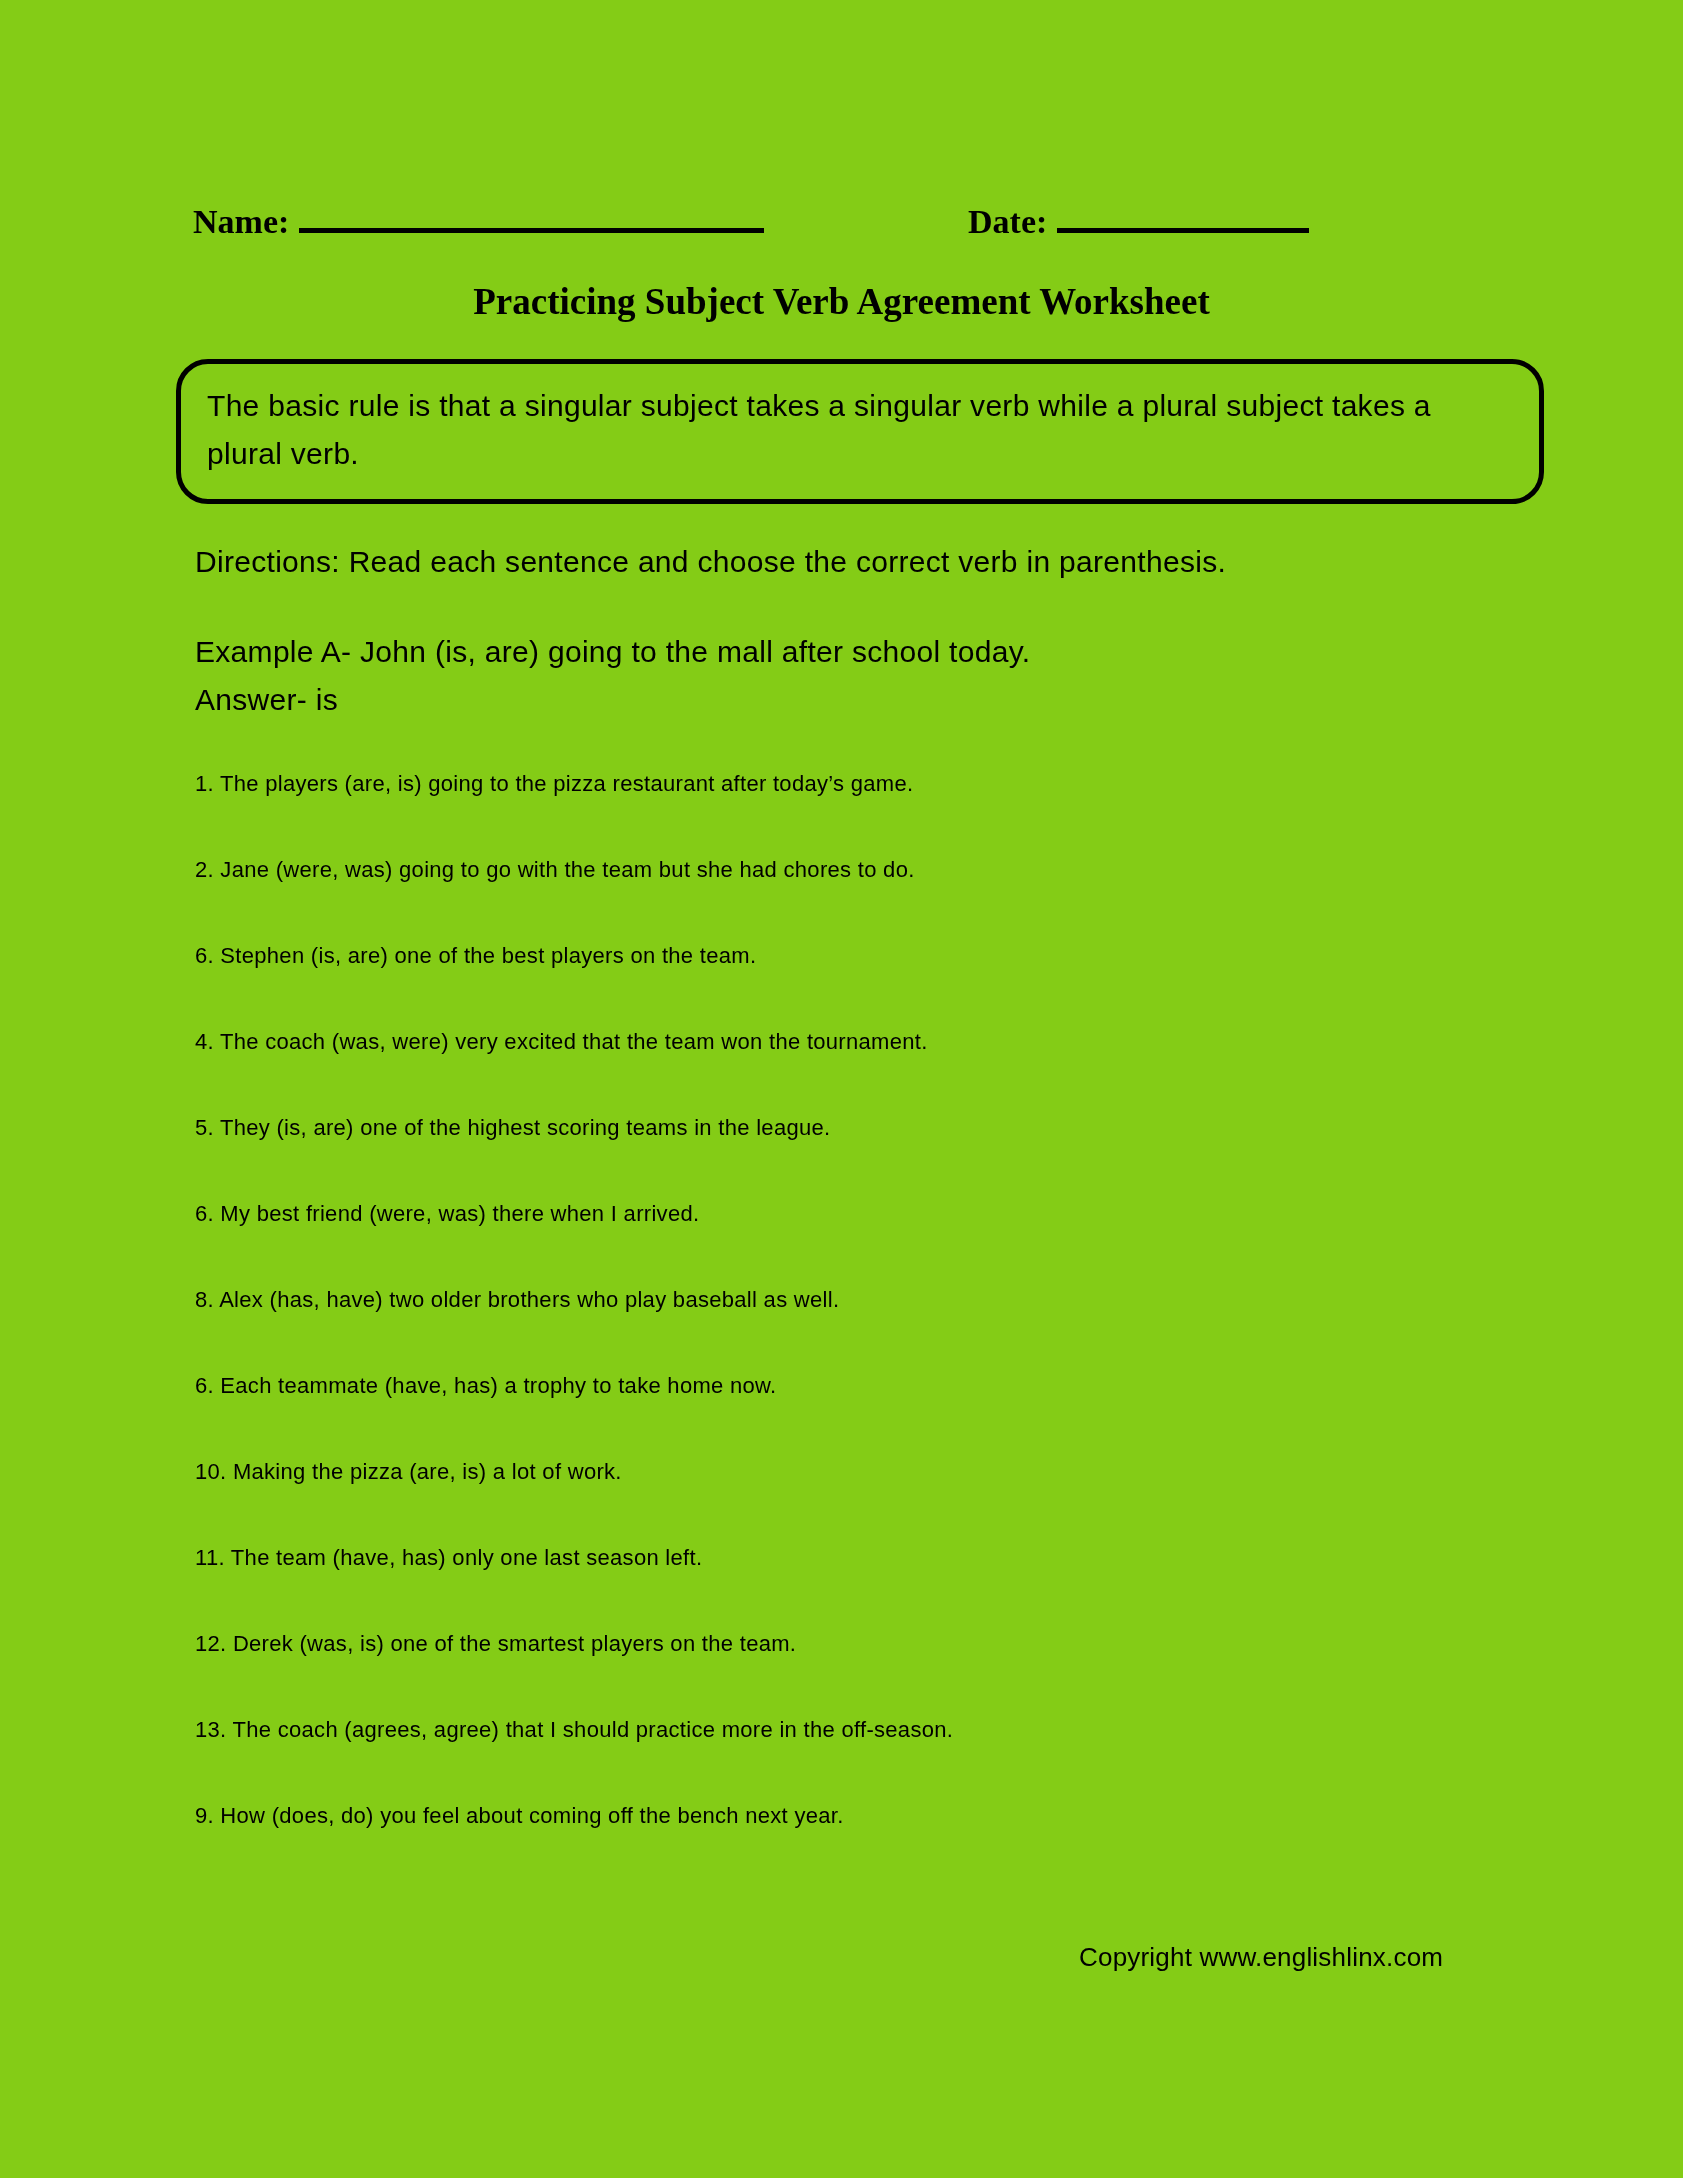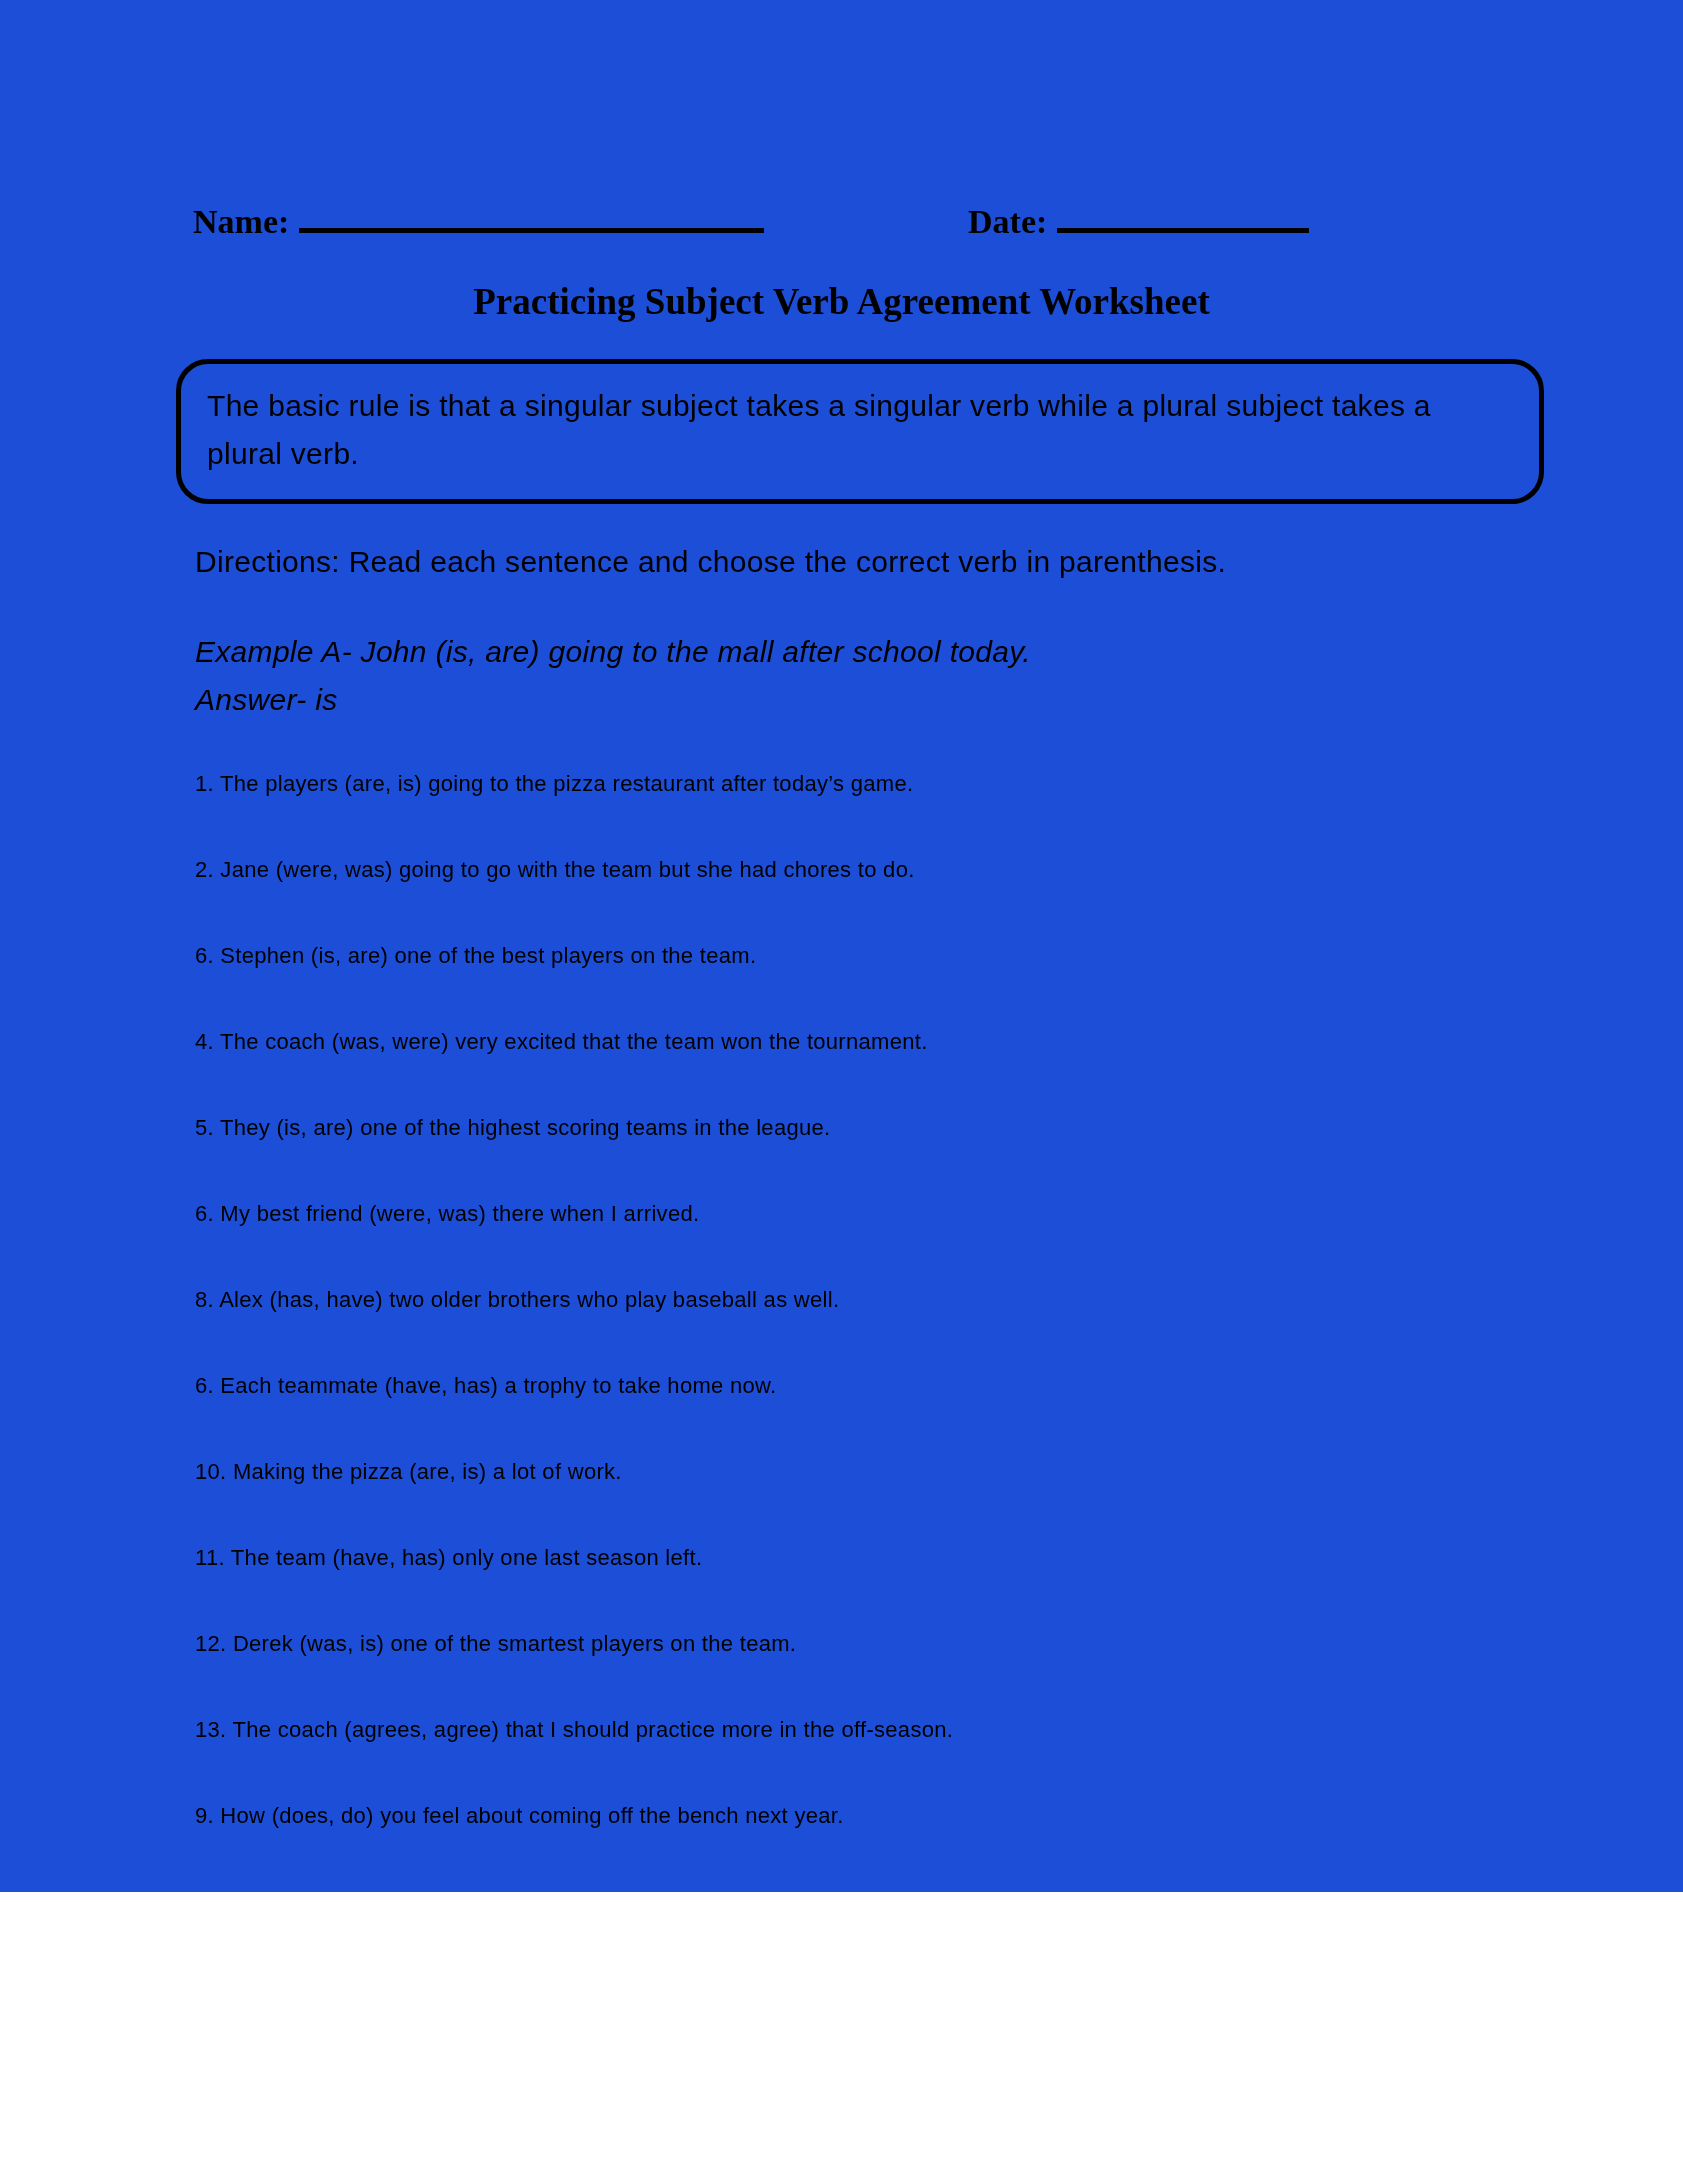--- a/index.html
+++ b/index.html
@@ -3,22 +3,22 @@
 <meta charset="utf-8">
 <style>
   html, body {
     margin: 0;
     padding: 0;
     background: #ffffff;
   }
   .page {
     position: relative;
     width: 1683px;
-    height: 1892px;
-    background: #1d4ed8;
+    height: 2178px;
+    background: #84cc16;
     color: #000000;
     font-family: "Liberation Sans", sans-serif;
     overflow: hidden;
   }
 
   
   .name-row {
     position: absolute;
     top: 194px;
     left: 193px;
@@ -84,21 +84,20 @@
     letter-spacing: 0.3px;
   }
 
   
   .example {
     position: absolute;
     top: 628px;
     left: 195px;
     font-size: 30px;
     line-height: 48px;
-    font-style: italic;
     letter-spacing: 0.3px;
   }
 
   
   .questions {
     position: absolute;
     top: 766px;
     left: 195px;
     width: 1386px;
   }

